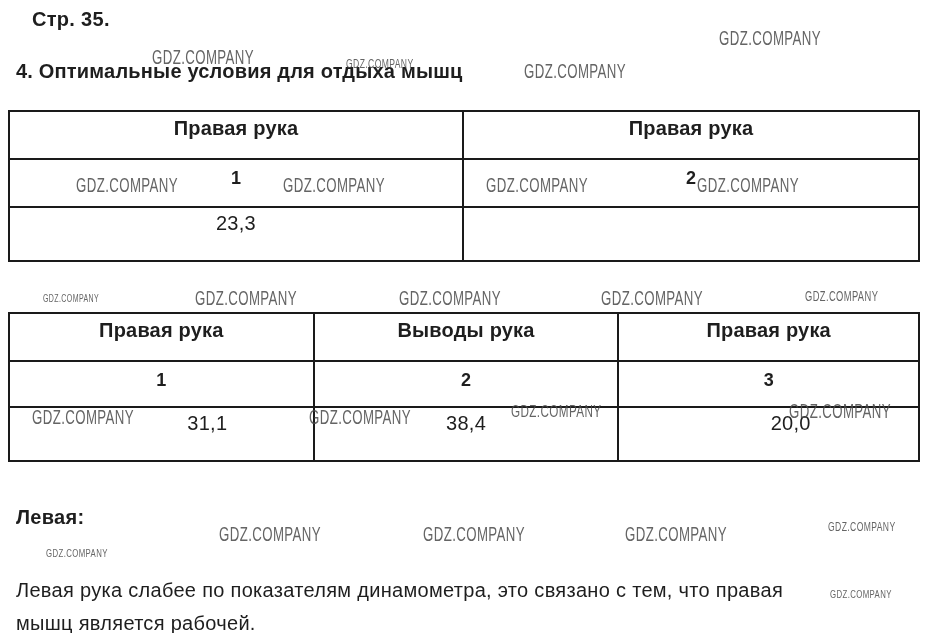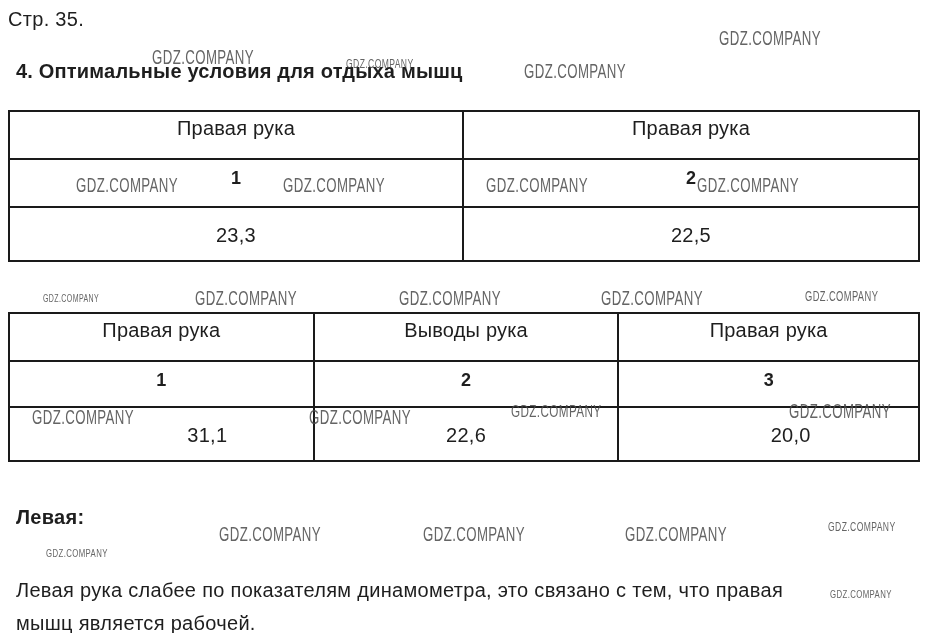--- a/index.html
+++ b/index.html
@@ -15,22 +15,22 @@
     color:var(--text);
   }
   .page{
     position:relative;
     width:928px;
     height:633px;
     background:var(--background);
     overflow:hidden;
   }
   .page-label{
-    position:absolute; left:8px; top:8px;
-    font-size:20px; font-weight:normal; letter-spacing:.3px;
+    position:absolute; left:32px; top:8px;
+    font-size:20px; font-weight:bold; letter-spacing:.3px;
   }
   .section-title{
     position:absolute; left:16px; top:60px;
     font-size:20px; font-weight:bold; letter-spacing:.2px;text-align:center;
   }
   .conclusions-label{
     position:absolute; left:16px; top:506px;
     font-size:20px; font-weight:bold; letter-spacing:.3px;
   }
   .conclusion-text{
@@ -50,23 +50,23 @@
        grid-template-columns:1fr 1fr 0.98fr;
        grid-template-rows:48px 46px 1fr; }
   .cell{
     text-align:center;
     border-right:2px solid var(--border);
     border-bottom:2px solid var(--border);
     overflow:visible;
   }
   .cell.last-col{border-right:none;}
   .cell.last-row{border-bottom:none;}
-  .cell.head{font-weight:normal; font-size:20px; padding-top:5px; letter-spacing:.2px;}
+  .cell.head{font-weight:bold; font-size:20px; padding-top:5px; letter-spacing:.2px;}
   .cell.num{font-weight:bold; font-size:18px; padding-top:8px;}
-  .cell.val{font-size:20px; padding-top:16px; letter-spacing:.3px;}
+  .cell.val{font-size:20px; padding-top:4px; letter-spacing:.3px;}
   .shift-a{display:inline-block; transform:translateX(46px);}
   .shift-c{display:inline-block; transform:translateX(22px);}
   
   .wm{
     position:absolute;
     color:var(--watermark);
     font-weight:400;
     letter-spacing:.5px;
     white-space:nowrap;
     transform:scale(.78,1.15);
@@ -81,32 +81,31 @@
 
   <div class="page-label">Стр. 35.</div>
   <div class="section-title">4. Оптимальные условия для отдыха мышц</div>
 
   <div class="grid-table t1">
     <div class="cell head">Правая рука</div>
     <div class="cell head last-col">Правая рука</div>
     <div class="cell num">1</div>
     <div class="cell num last-col">2</div>
     <div class="cell val last-row">23,3</div>
-    <div class="cell val last-col last-row">22,5</div>
   </div>
 
   <div class="grid-table t2">
     <div class="cell head">Правая рука</div>
     <div class="cell head">Выводы рука</div>
     <div class="cell head last-col">Правая рука</div>
     <div class="cell num">1</div>
     <div class="cell num">2</div>
     <div class="cell num last-col">3</div>
     <div class="cell val last-row"><span class="shift-a">31,1</span></div>
-    <div class="cell val last-row">22,6</div>
+    <div class="cell val last-row">38,4</div>
     <div class="cell val last-col last-row"><span class="shift-c">20,0</span></div>
   </div>
 
   <div class="conclusions-label">Левая:</div>
   <div class="conclusion-text">
     <div>Левая рука слабее по показателям динамометра, это связано с тем, что правая</div>
     <div>мышц является рабочей.</div>
   </div>
 
   <div>

